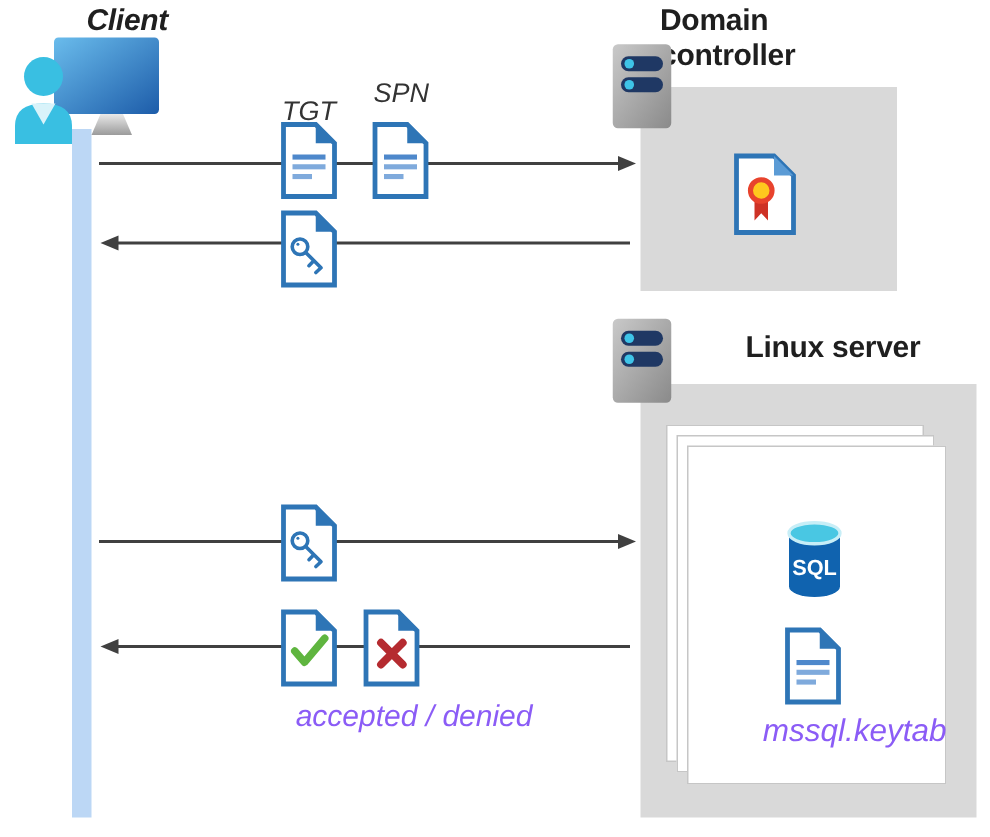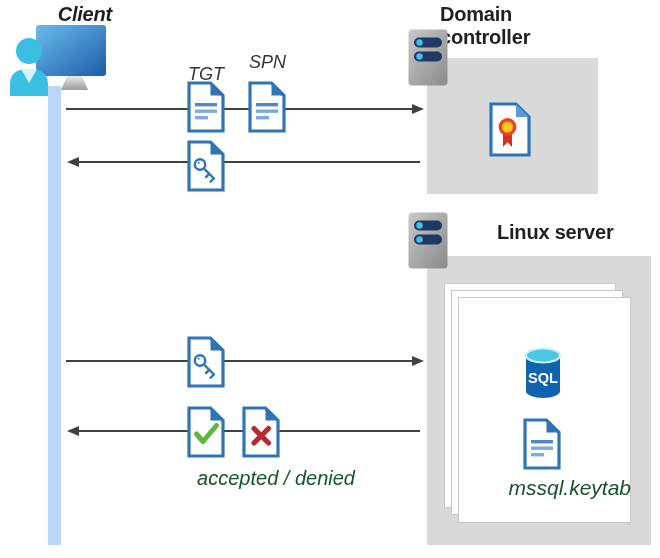--- a/index.html
+++ b/index.html
@@ -1,21 +1,21 @@
 <!DOCTYPE html>
 <html><head>
 <meta charset="utf-8">
 <style>
   * { margin:0; padding:0; box-sizing:border-box; }
   body { font-family:"Liberation Sans", sans-serif; background:#ffffff; }
   .canvas { position:relative; width:660px; height:558px; background:#ffffff; overflow:hidden; }
   .abs { position:absolute; }
   .heading { font-weight:bold; color:#1f1f1f; font-size:20px; line-height:23px; letter-spacing:-0.2px; }
   .plain { color:#333333; font-size:18px; }
-  .soft { color:#14532d; }
+  .soft { color:#8b5cf6; }
   .gray-box { background:#D9D9D9; z-index:0; }
   .line { height:2px; background:#404040; z-index:1; }
   .head-right { width:0; height:0; border-left:12px solid #404040; border-top:5px solid transparent; border-bottom:5px solid transparent; z-index:1; }
   .head-left  { width:0; height:0; border-right:12px solid #404040; border-top:5px solid transparent; border-bottom:5px solid transparent; z-index:1; }
   .icon { z-index:2; }
   .card { background:#ffffff; border:1px solid #C6C6C6; z-index:1; }
   .lifeline { background:#BCD7F5; z-index:0; }
   .ctr { text-align:right;font-style:italic; }
 </style>
 </head>

